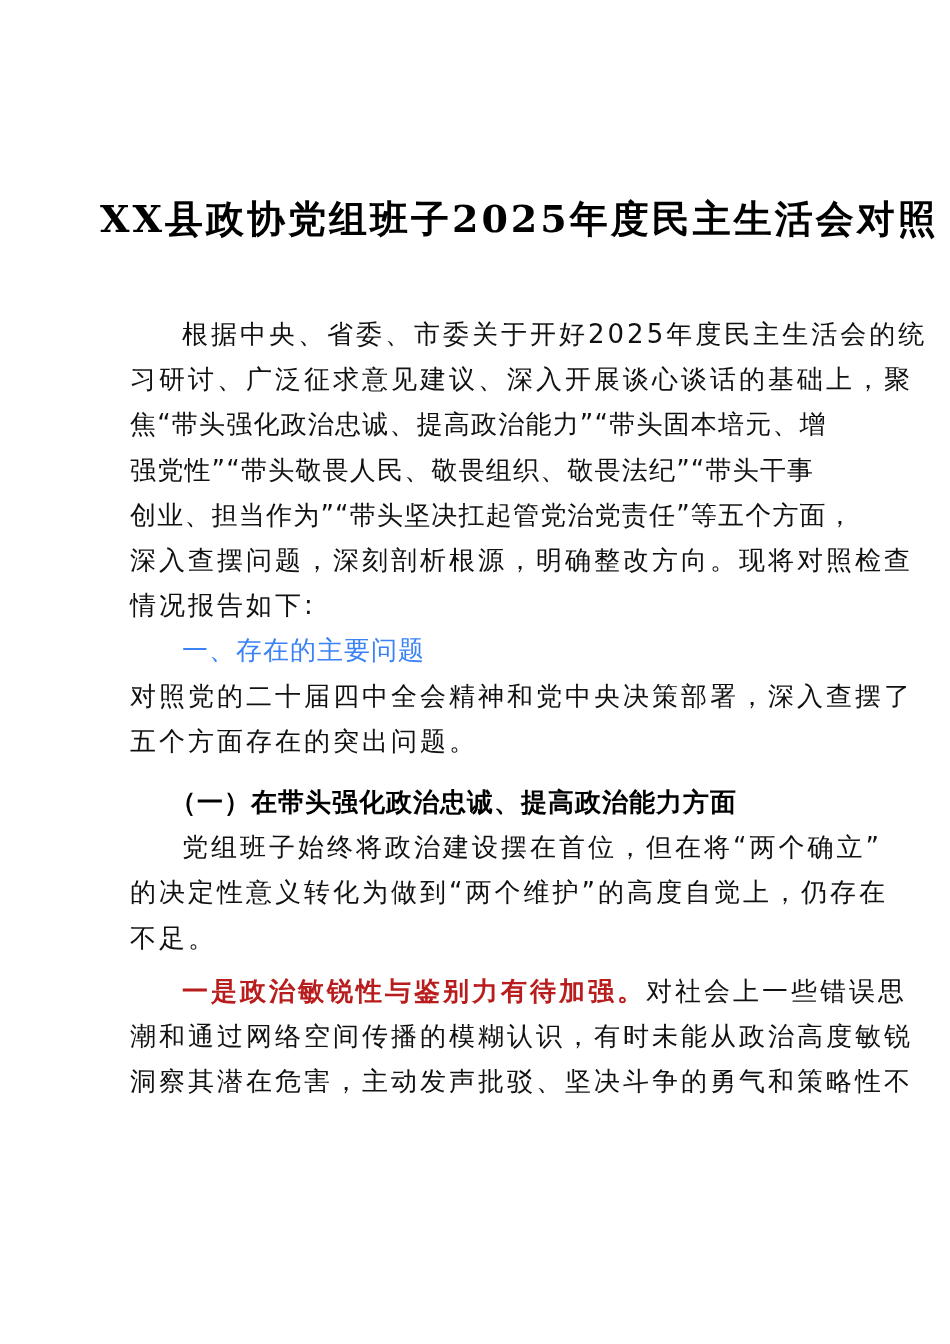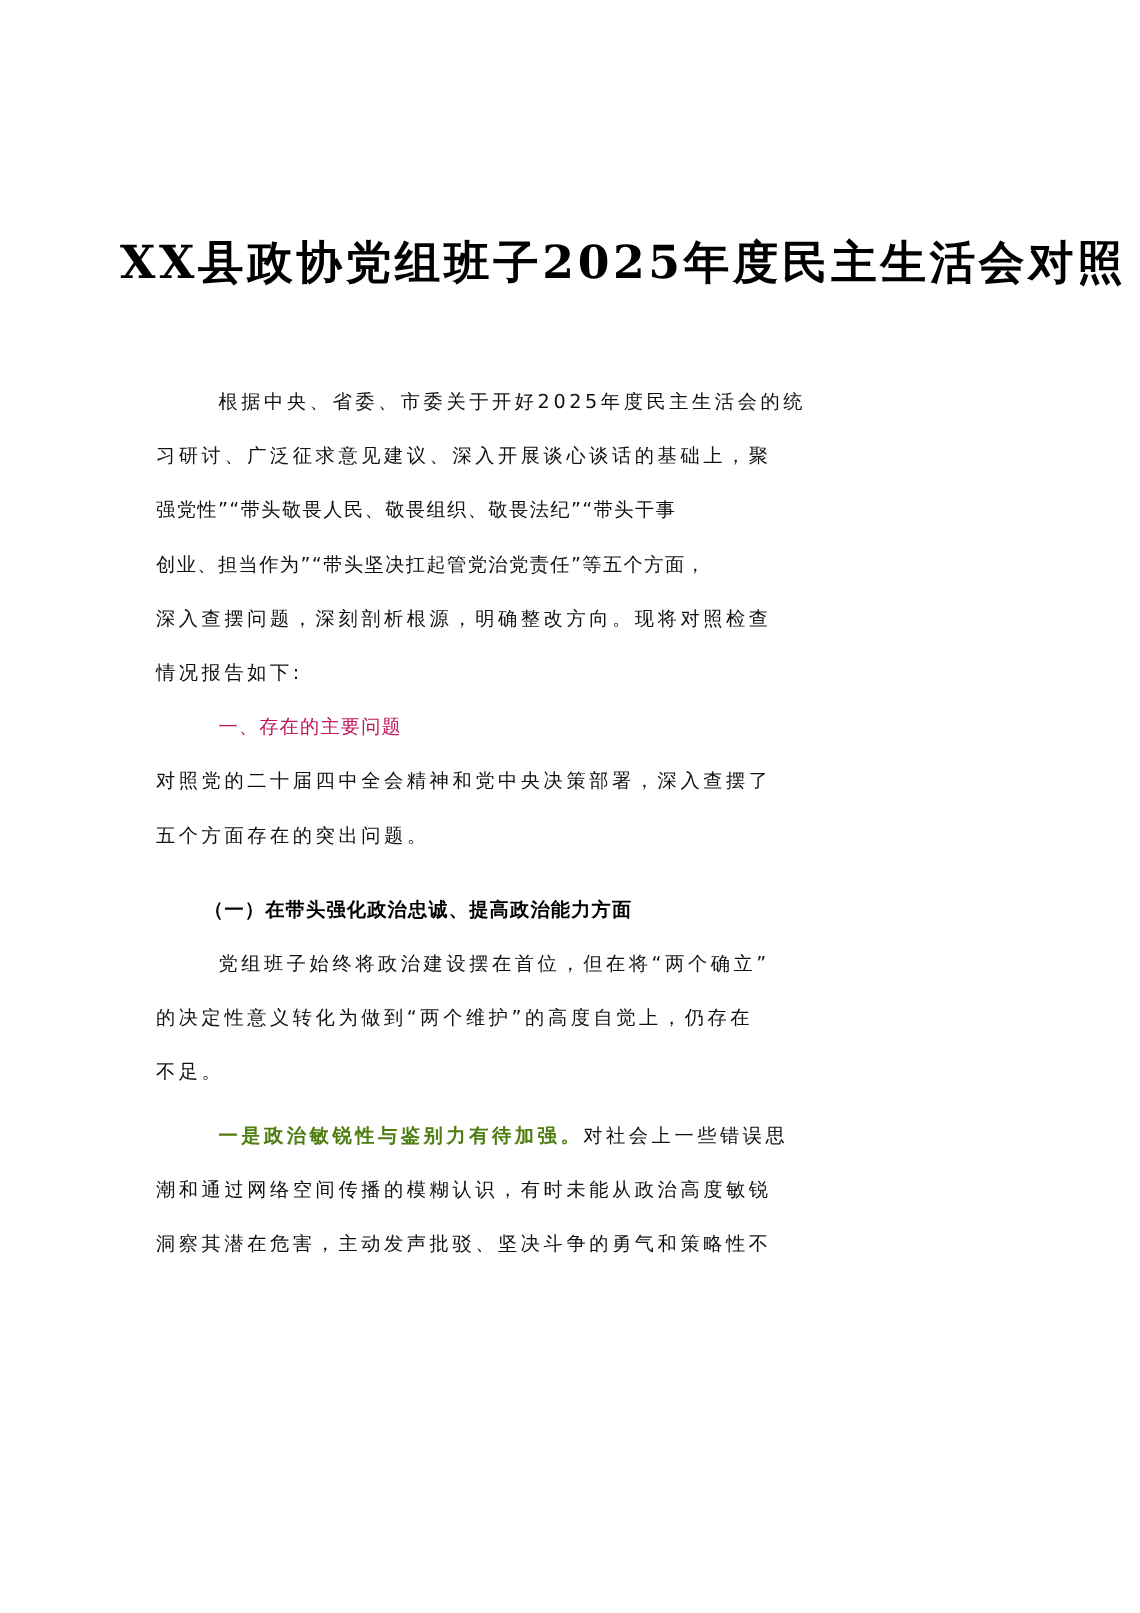--- a/index.html
+++ b/index.html
@@ -33,63 +33,64 @@
       font-size: 38px;
       line-height: 52px;
       letter-spacing: 0px;
     }
     .title .line { display: block; white-space: nowrap; }
     .body-text {
       position: absolute;
       left: 130px;
       width: 710px;
       font-family: "DejaVu Sans", "Liberation Sans", sans-serif;
-      font-size: 16px;
+      font-size: 26px;
       line-height: 45.2px;
       color: #111111;
     }
     .para { margin: 0; }
     .line {
       display: block;
       white-space: nowrap;
       letter-spacing: 3px;
     }
     .indent { padding-left: 52px; }
     .heading1 {
       font-family: "DejaVu Sans", "Liberation Sans", sans-serif;
       font-weight: normal;
       letter-spacing: 1px;
-      color: #be185d;
+      color: #3b82f6;
     }
     .heading2 {
       font-family: "DejaVu Sans", "Liberation Sans", sans-serif;
       font-weight: bold;
       letter-spacing: 1px;
       color: #000;
     }
     .bold-lead {
       font-weight: bold;
-      color: #4d7c0f;
+      color: #b91c1c;
     }
     .spacer-small { height: 8px; }
   </style>
 </head>
 <body>
 
 <div class="page">
 
   <h1 class="title">
     <span class="line">XX县政协党组班子2025年度民主生活会对照</span>
   </h1>
 
   <div class="body-text" style="top:312px;">
 
     <p class="para">
       <span class="line indent">根据中央、省委、市委关于开好2025年度民主生活会的统</span>
       <span class="line">习研讨、广泛征求意见建议、深入开展谈心谈话的基础上，聚</span>
+      <span class="line" style="letter-spacing:1.2px;">焦“带头强化政治忠诚、提高政治能力”“带头固本培元、增</span>
       <span class="line" style="letter-spacing:1.2px;">强党性”“带头敬畏人民、敬畏组织、敬畏法纪”“带头干事</span>
       <span class="line" style="letter-spacing:1.2px;">创业、担当作为”“带头坚决扛起管党治党责任”等五个方面，</span>
       <span class="line">深入查摆问题，深刻剖析根源，明确整改方向。现将对照检查</span>
       <span class="line">情况报告如下:</span>
     </p>
 
     <p class="para">
       <span class="line indent heading1">一、存在的主要问题</span>
       <span class="line">对照党的二十届四中全会精神和党中央决策部署，深入查摆了</span>
       <span class="line">五个方面存在的突出问题。</span>

